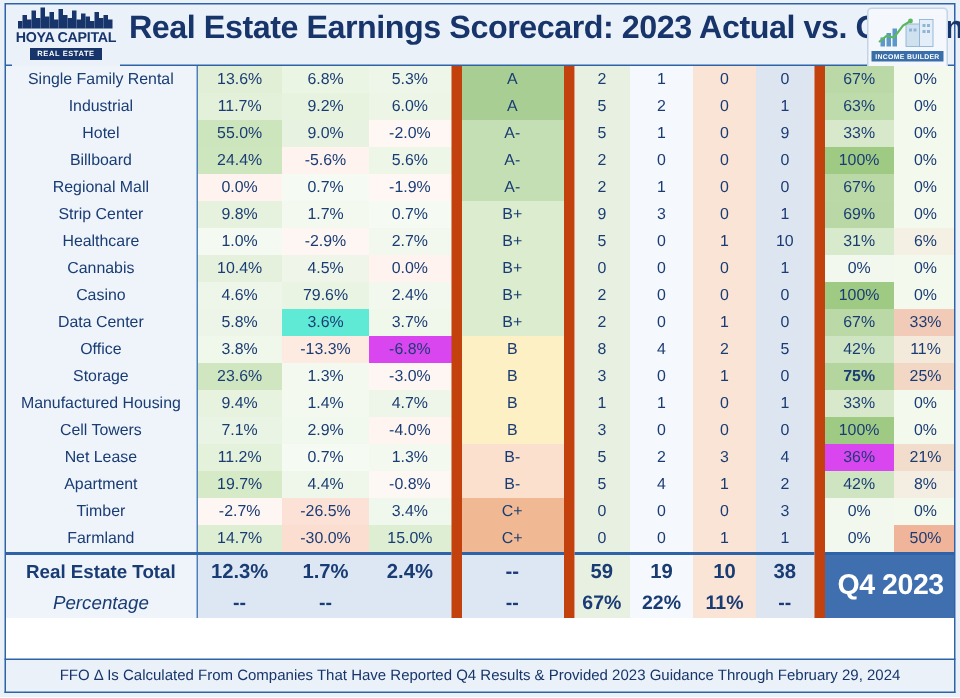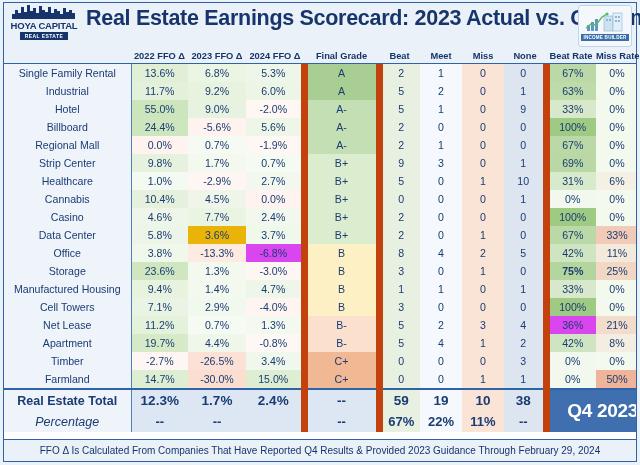--- a/index.html
+++ b/index.html
@@ -11,21 +11,21 @@
   }
   #root {
     width: 640px; height: 465px;
     background: #eaf1f8;
     padding: 2px 3px 3px 3px;
     display: flex; flex-direction: column;
   }
 
   
   .header {
-    height: 62px;
+    height: 42px;
     border: 1px solid #2f63a8;
     background: #eaf1f8;
     position: relative;
     flex: none;
   }
   .logo-left {
     position: absolute; left: 4px; top: 2px;
     width: 72px; height: 44px;
     display: flex; flex-direction: column; align-items: center;
     justify-content: flex-start;
@@ -120,21 +120,20 @@
     height: 20px; line-height: 20px;
     font-size: 13px; font-weight: bold;
     background: #dde7f4;
   }
   tr.pct td.sector { font-size: 12.5px; font-style: italic; font-weight: normal; background:#eef4fa; }
   tr.total td.qbadge, tr.pct td.qbadge {
     background: #3f6fae; color: #ffffff;
     font-size: 19px; font-weight: bold;
     letter-spacing: -0.3px;
     border-left: 1px solid #f9a8d4;
-    text-align: right;
   }
 
   
   .footer {
     flex: none;
     height: 22px;
     border: 1px solid #2f63a8;
     border-top: none;
     background: #eaf1f8;
     display: flex; align-items: center; justify-content: center;
@@ -191,32 +190,20 @@
         <rect x="35" y="9" width="2" height="2" fill="#8fb4d6"></rect>
         <rect x="4" y="14" width="3" height="6" fill="#5e97c9"></rect>
         <rect x="8" y="11" width="3" height="9" fill="#5e97c9"></rect>
         <rect x="12" y="8" width="3" height="12" fill="#5e97c9"></rect>
         <polyline points="3,17 8,13 13,14 19,6 24,3" fill="none" stroke="#5cb85c" stroke-width="1.4"></polyline>
         <circle cx="24" cy="3" r="1.6" fill="#5cb85c"></circle>
       </svg>
       <div class="ib-name">INCOME BUILDER</div>
     </div>
 
-    <div class="colheads" id="colheads">
-        <div class="ch" style="left: 127px; width: 57px;">2022 FFO Δ</div>
-        <div class="ch" style="left: 184px; width: 58px;">2023 FFO Δ</div>
-        <div class="ch" style="left: 242px; width: 58px;">2024 FFO Δ</div>
-        <div class="ch" style="left: 300px; width: 75px;">Final Grade</div>
-        <div class="ch" style="left: 375px; width: 41px;">Beat</div>
-        <div class="ch" style="left: 416px; width: 42px;">Meet</div>
-        <div class="ch" style="left: 458px; width: 42px;">Miss</div>
-        <div class="ch" style="left: 500px; width: 42px;">None</div>
-        <div class="ch" style="left: 542px; width: 50px;">Beat Rate</div>
-        <div class="ch" style="left: 592px; width: 42px;">Miss Rate</div>
-      </div>
   </div>
 
   <div class="tablewrap">
     <table class="grid">
       <colgroup>
         <col style="width:127px">
         <col style="width:57px">
           <col style="width:58px">
           <col style="width:58px">
         <col style="width:75px">
@@ -328,34 +315,34 @@
             <td style="background: rgb(232, 241, 225);">0</td>
             <td style="background: rgb(245, 248, 252);">0</td>
             <td style="background: rgb(250, 228, 213);">0</td>
             <td class="sep-r" style="background: rgb(221, 229, 241);">1</td>
             <td style="background: rgb(242, 248, 237);">0%</td>
             <td style="background: rgb(244, 249, 238);">0%</td>
           </tr>
           <tr>
             <td class="sector">Casino</td>
             <td class="ffo" style="background: rgb(238, 246, 233);">4.6%</td>
-            <td class="ffo" style="background: rgb(233, 244, 226);">7.7%</td>
+            <td class="ffo" style="background: rgb(233, 244, 226);">79.6%</td>
             <td class="ffo sep-r" style="background: rgb(242, 248, 238);">2.4%</td>
             <td class="sep-r" style="background: rgb(220, 236, 207);">B+</td>
             <td style="background: rgb(232, 241, 225);">2</td>
             <td style="background: rgb(245, 248, 252);">0</td>
             <td style="background: rgb(250, 228, 213);">0</td>
             <td class="sep-r" style="background: rgb(221, 229, 241);">0</td>
             <td style="background: rgb(159, 202, 132);">100%</td>
             <td style="background: rgb(244, 249, 238);">0%</td>
           </tr>
           <tr>
             <td class="sector">Data Center</td>
             <td class="ffo" style="background: rgb(236, 245, 231);">5.8%</td>
-            <td class="ffo" style="background: #eab308;">3.6%</td>
+            <td class="ffo" style="background: #5eead4;">3.6%</td>
             <td class="ffo sep-r" style="background: rgb(240, 247, 235);">3.7%</td>
             <td class="sep-r" style="background: rgb(220, 236, 207);">B+</td>
             <td style="background: rgb(232, 241, 225);">2</td>
             <td style="background: rgb(245, 248, 252);">0</td>
             <td style="background: rgb(250, 228, 213);">1</td>
             <td class="sep-r" style="background: rgb(221, 229, 241);">0</td>
             <td style="background: rgb(186, 217, 167);">67%</td>
             <td style="background: rgb(241, 203, 183);">33%</td>
           </tr>
           <tr>

